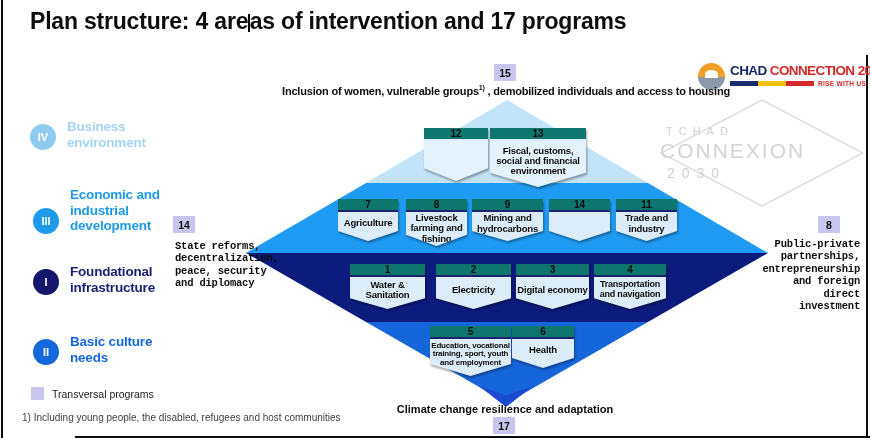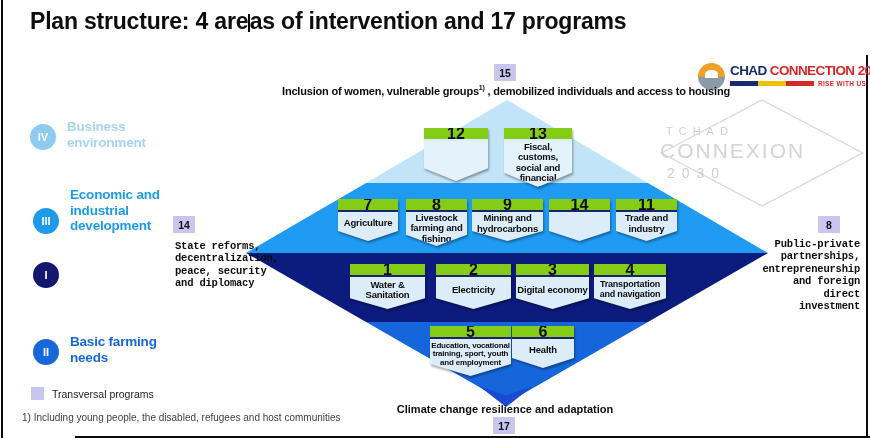--- a/index.html
+++ b/index.html
@@ -29,22 +29,22 @@
   
   .diamond { left:246px; top:100px; width:522px; height:303px; }
   .dlayer { position:absolute; inset:0; }
   .tip-arrow { left:479px; top:386px; width:54px; height:21px;
                clip-path:polygon(0 0,50% 45%,100% 0,50% 100%); }
 
   
   .pbox { position:absolute; filter:drop-shadow(1px 2px 1px rgba(0,0,0,0.35)); }
   .pbox-in { width:100%; height:100%; display:flex; flex-direction:column;
              clip-path:polygon(0 0,100% 0,100% 76%,50% 100%,0 76%); background:#dcecf9; }
-  .pnum { background:#84cc16; border-bottom:2px solid #1b2370; flex:none;
-          height:13px; line-height:12px; text-align:center; font-weight:bold; font-size:16px; color:#0d0d0d; }
+  .pnum { background:#0f766e; border-bottom:2px solid #1b2370; flex:none;
+          height:13px; line-height:12px; text-align:center; font-weight:bold; font-size:10px; color:#0d0d0d; }
   .soft .pnum { border-bottom:2px solid #d8ecfa; }
   .soft { background:#e4f2fb; }
   .plabel { flex:1; display:flex; align-items:center; justify-content:center;
             text-align:center; font-weight:bold; font-size:9.5px; line-height:1.08;
             letter-spacing:-0.2px; padding:1px 1px 7px; color:#0d0d0d; }
   .fs8 .plabel { font-size:8px; }
 
   
   .badge { position:absolute; min-width:22px; height:17px; padding:0 5px;
            display:flex; align-items:center; justify-content:center;
@@ -136,42 +136,43 @@
 <div class="area" style="left:33px;top:185px">
   <div class="area-circle" style="background: rgb(30, 154, 233);">
       <span>III</span>
     </div>
   <div class="area-label" style="width: 110px; color: rgb(30, 154, 233);">Economic and industrial development</div>
 </div>
 <div class="area" style="left:33px;top:262px">
   <div class="area-circle" style="background: rgb(21, 22, 110);">
       <span>I</span>
     </div>
+  <div class="area-label" style="width: 110px; color: rgb(27, 28, 116);">Foundational infrastructure</div>
 </div>
 <div class="area" style="left:33px;top:332px">
   <div class="area-circle" style="background: rgb(22, 103, 218);">
       <span>II</span>
     </div>
-  <div class="area-label" style="width: 92px; color: rgb(22, 103, 218);">Basic farming needs</div>
+  <div class="area-label" style="width: 92px; color: rgb(22, 103, 218);">Basic culture needs</div>
 </div>
 
 <div class="abs diamond">
   <div class="dlayer" style="clip-path: polygon(50% 0%, 77% 27.4%, 23% 27.4%); background: rgb(194, 228, 248);"></div>
   <div class="dlayer" style="clip-path: polygon(23% 27.4%, 77% 27.4%, 100% 50.5%, 0% 50.5%); background: rgb(31, 155, 243);"></div>
   <div class="dlayer" style="clip-path: polygon(0% 50.5%, 100% 50.5%, 77% 73.3%, 23% 73.3%); background: rgb(12, 27, 126);"></div>
   <div class="dlayer" style="clip-path: polygon(23% 73.3%, 77% 73.3%, 50% 100%); background: rgb(22, 102, 219);"></div>
 </div>
 <div class="abs tip-arrow" style="background: rgb(27, 73, 207);"></div>
 
 <div class="pbox" style="left:424px;top:128px;width:64px;height:53px">
   <div class="pbox-in soft">
     <div class="pnum">12</div>
   </div>
 </div>
-<div class="pbox" style="left:504px;top:128px;width:68px;height:59px">
+<div class="pbox" style="left:490px;top:128px;width:96px;height:59px">
   <div class="pbox-in soft">
     <div class="pnum">13</div>
     <div class="plabel">Fiscal, customs, social and financial environment</div>
   </div>
 </div>
 
 <div class="pbox" style="left:338px;top:199px;width:60px;height:42px">
   <div class="pbox-in">
       <div class="pnum">7</div>
   <div class="plabel">Agriculture</div>

